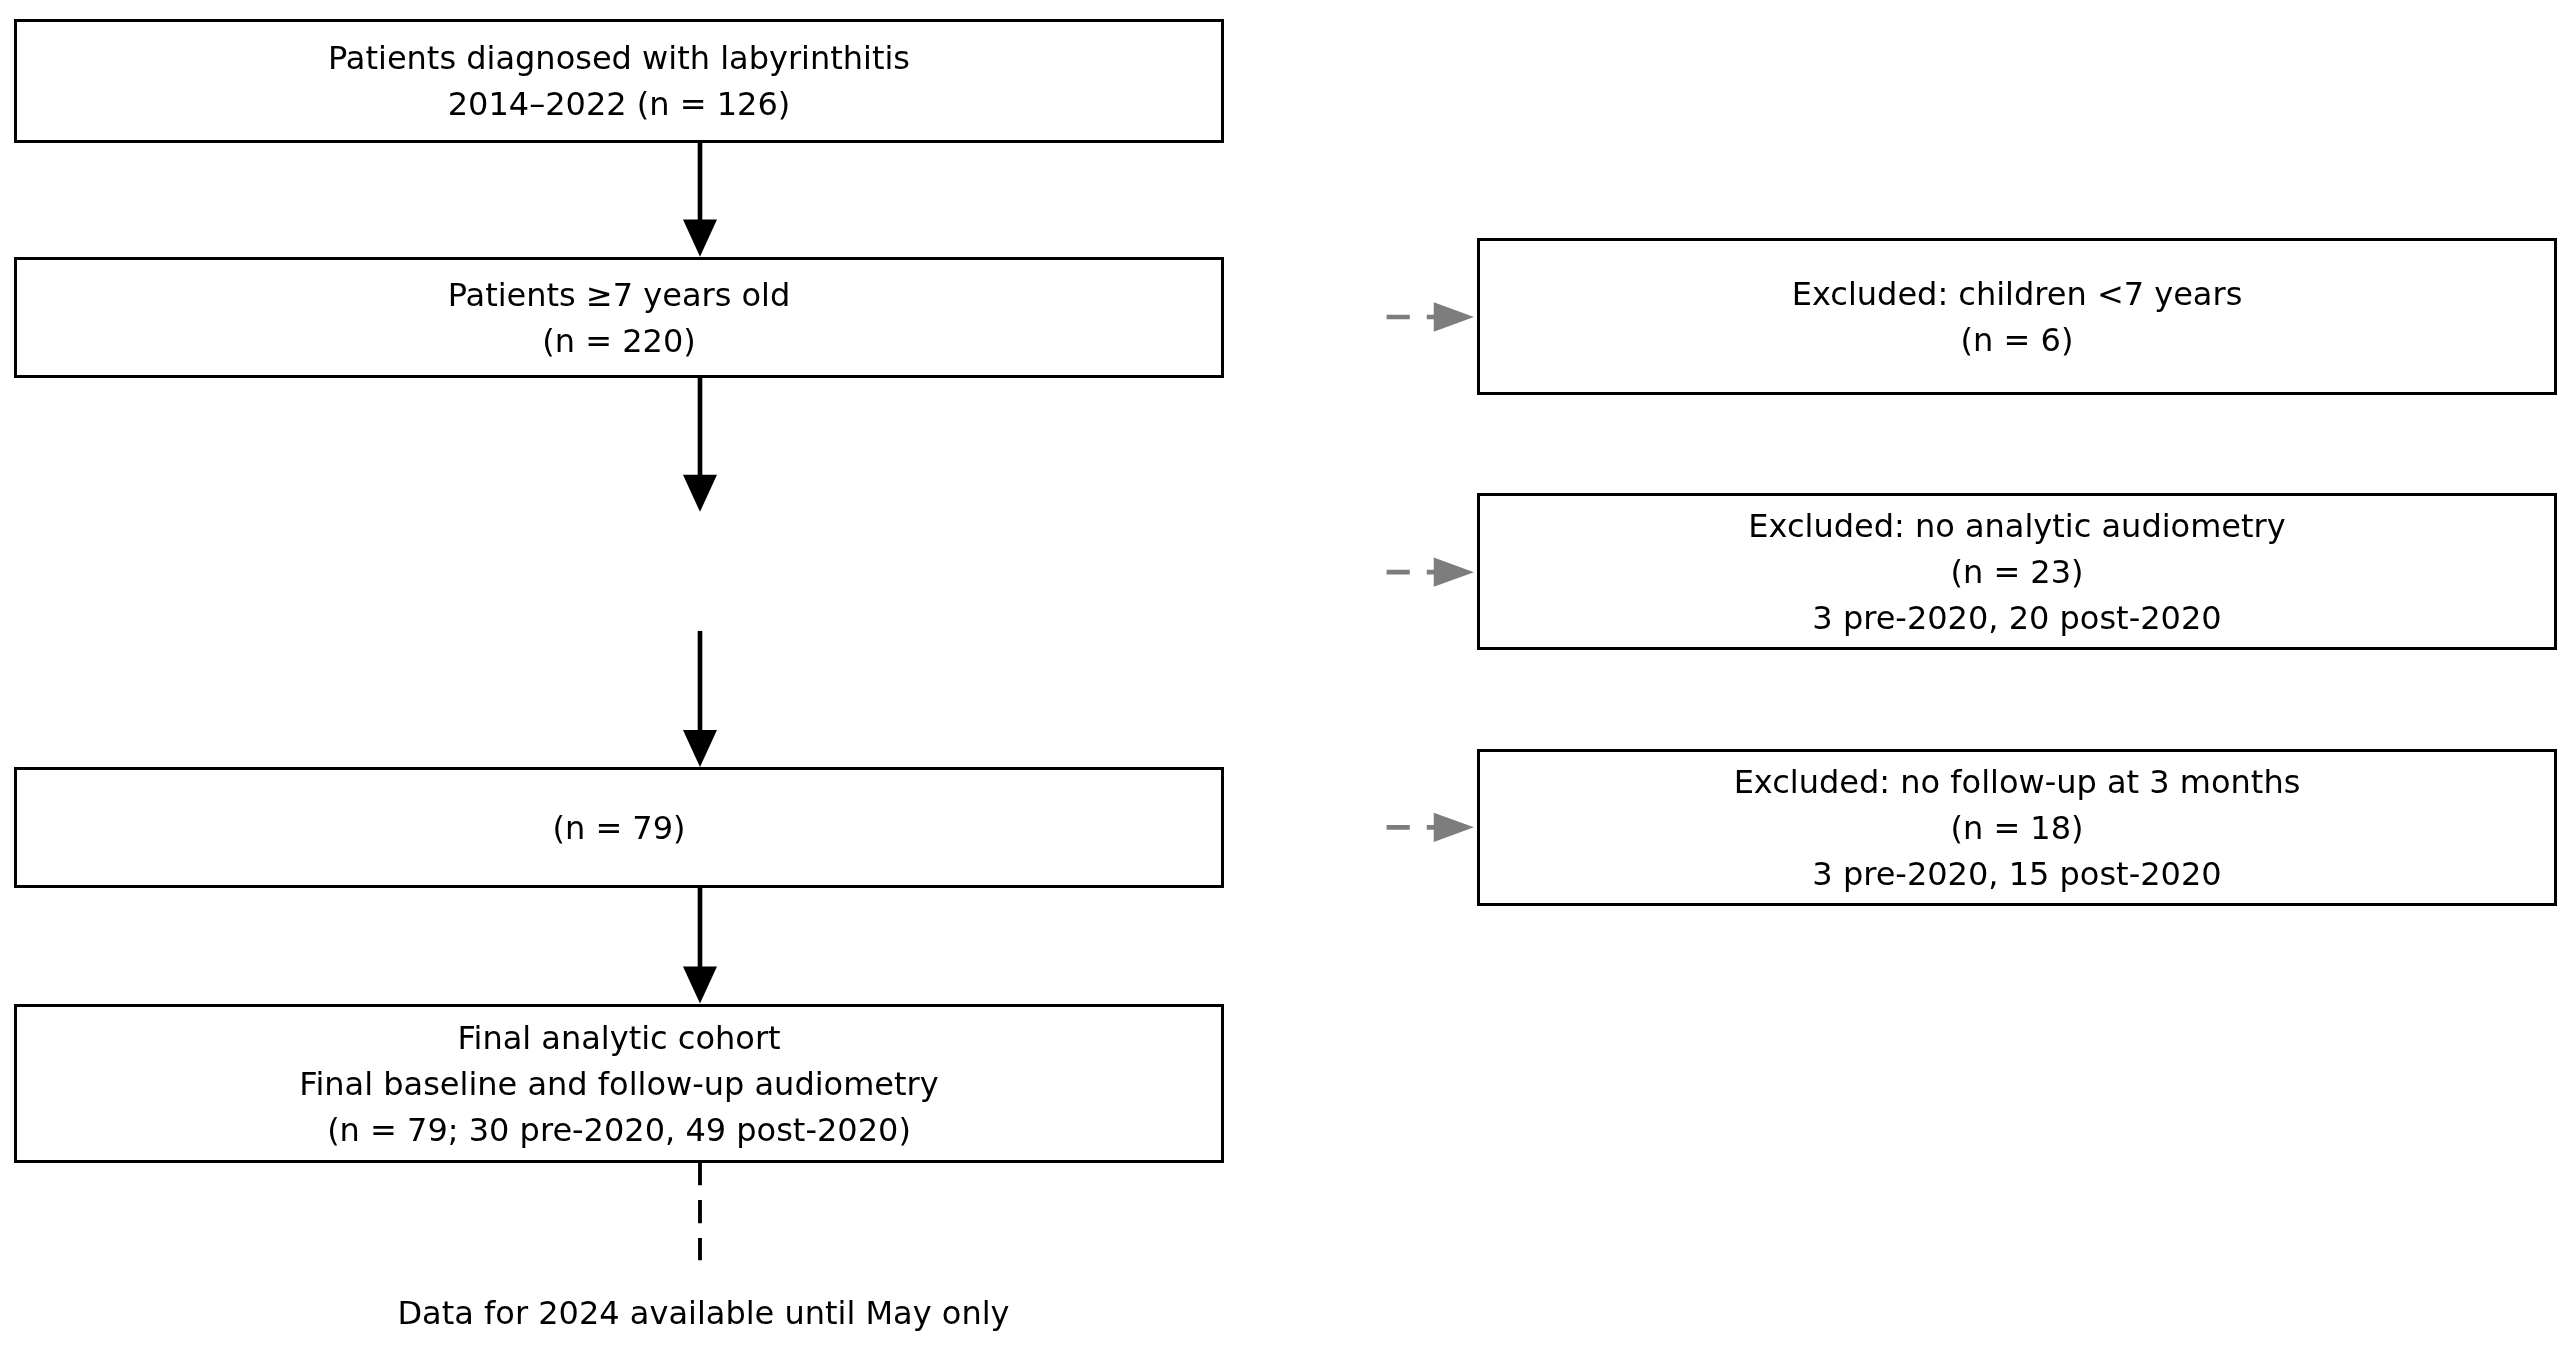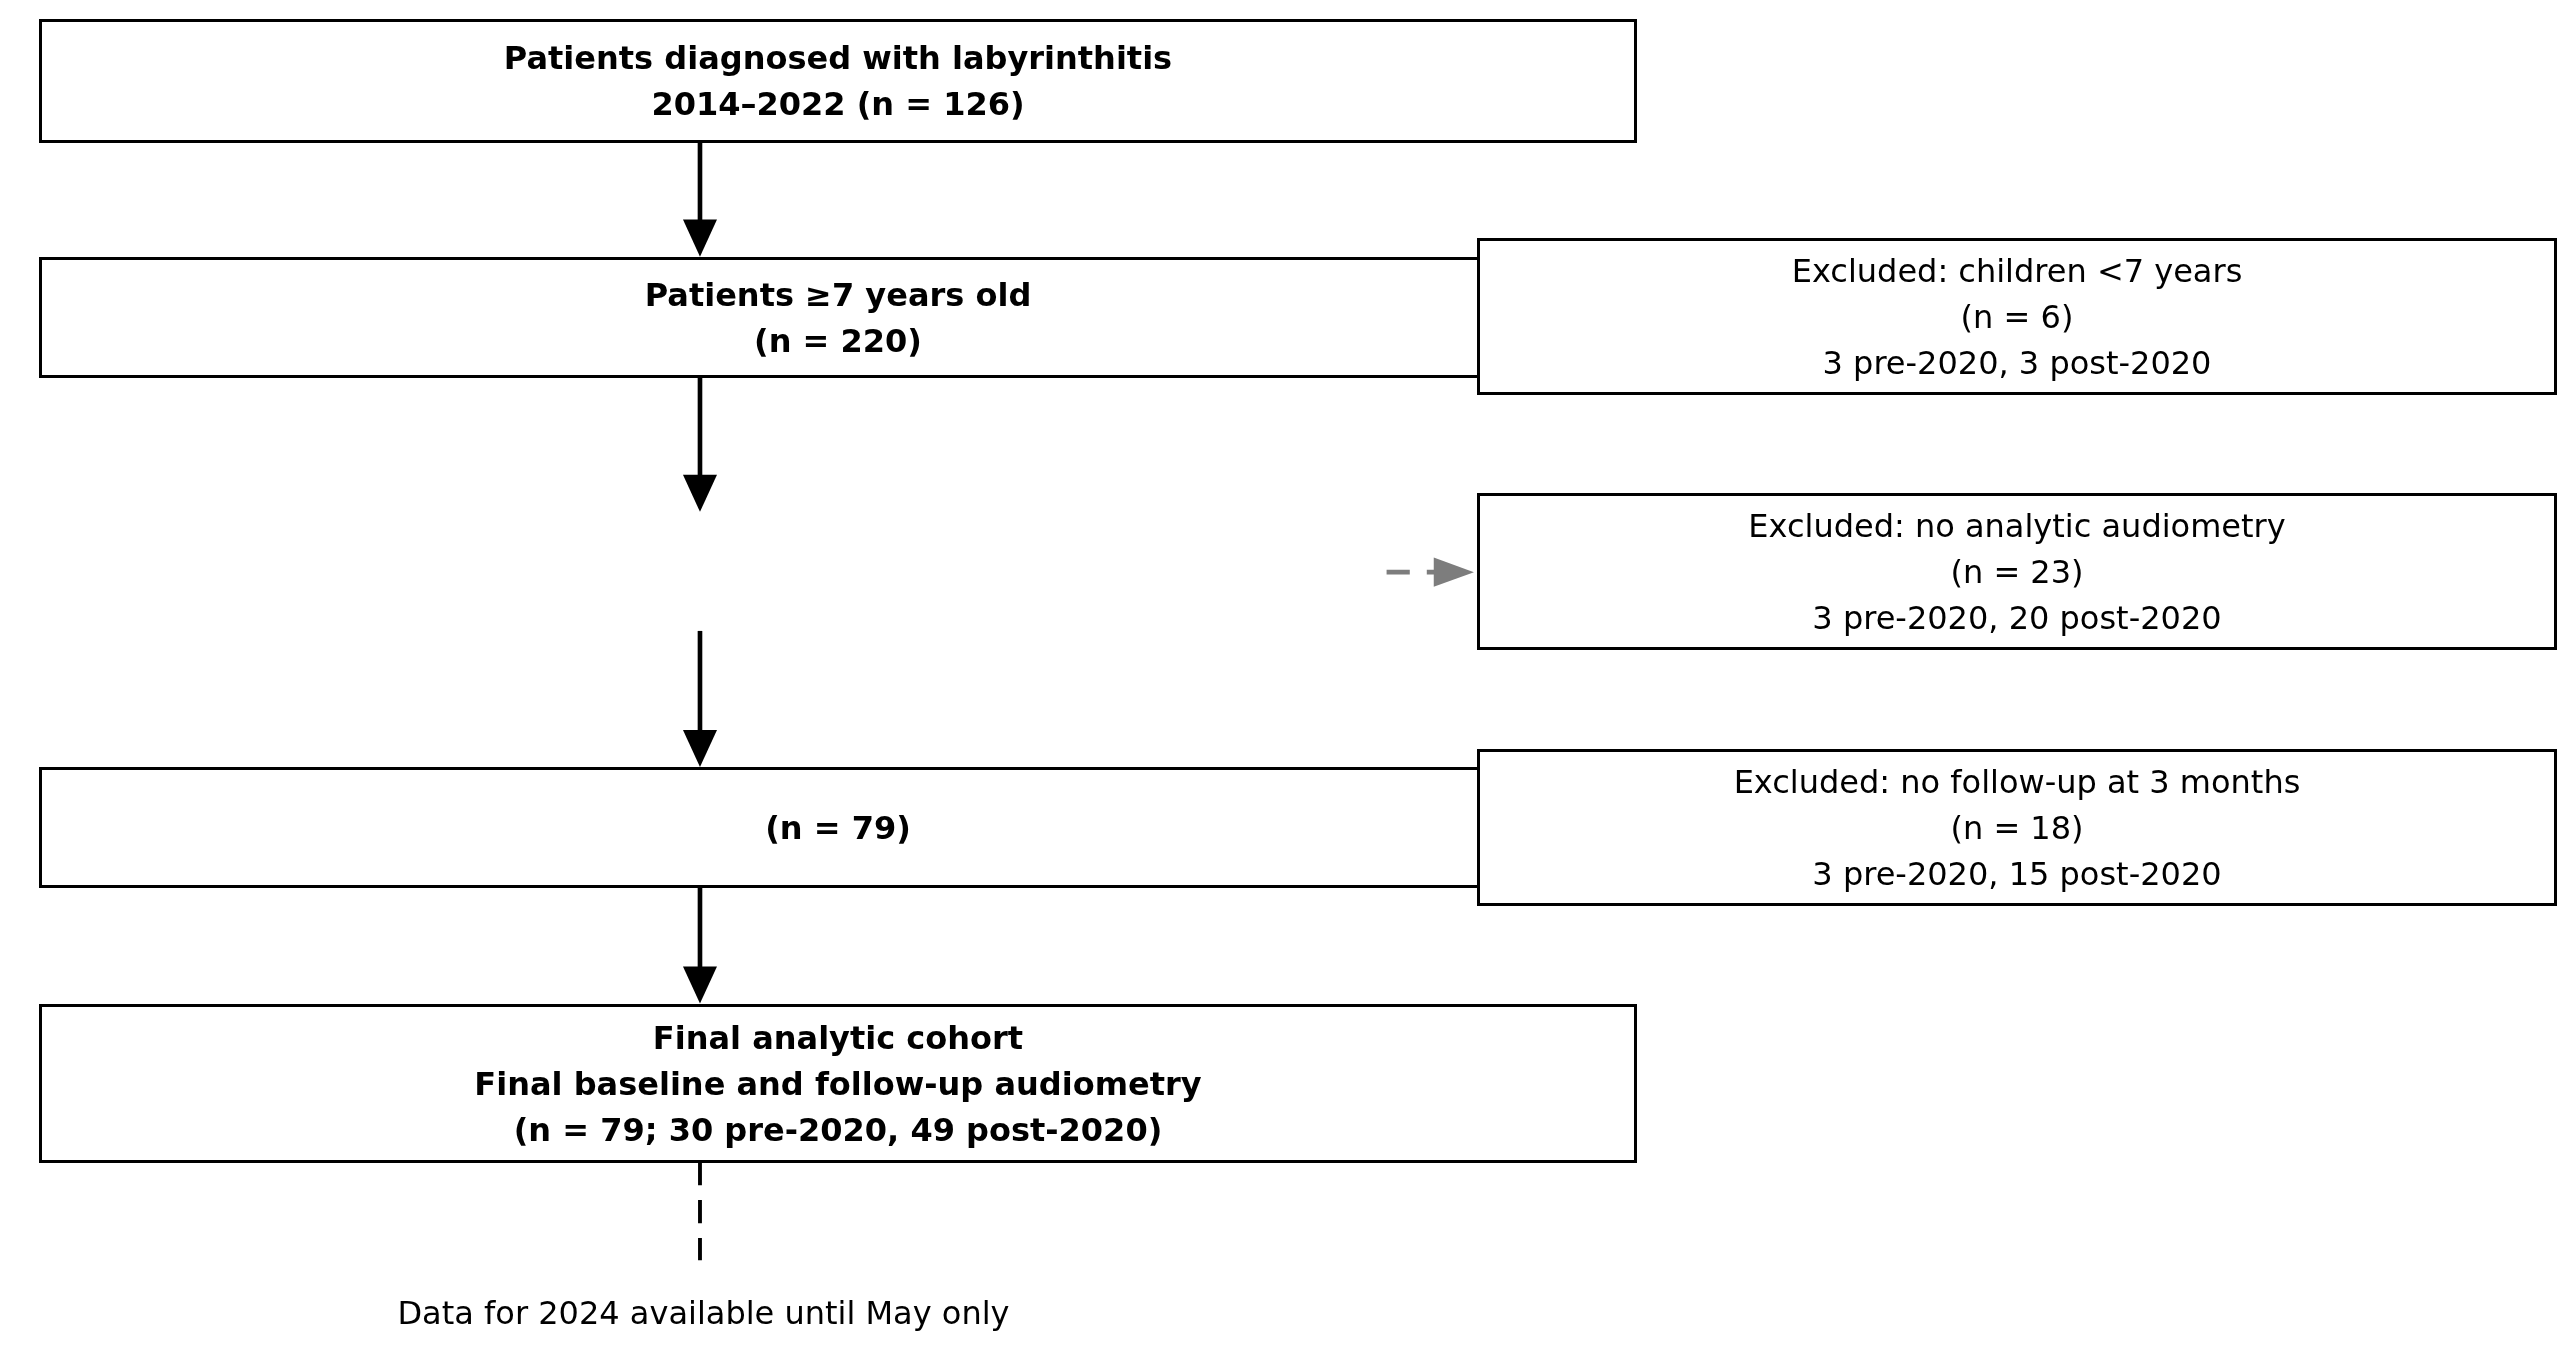--- a/index.html
+++ b/index.html
@@ -23,23 +23,22 @@
     background: #ffffff;
     display: flex;
     flex-direction: column;
     justify-content: center;
     align-items: center;
     text-align: center;
     font-size: 32px;
     line-height: 46px;
   }
   .flow-box {
-    left: 39px;
-    width: 1598px;
-    font-weight: bold;
+    left: 14px;
+    width: 1210px;
   }
   .excl-box {
     left: 1477px;
     width: 1080px;
     height: 157px;
   }
   .fb1 { top: 19.3px;   height: 124px; }
   .fb2 { top: 257px;  height: 121px; }
   .fb3 { top: 512px;  height: 121px; }
   .fb4 { top: 767px;  height: 121px; }
@@ -111,21 +110,20 @@
 
   <div class="box flow-box fb5">
     <div>Final analytic cohort</div>
     <div>Final baseline and follow-up audiometry</div>
     <div>(n = 79; 30 pre-2020, 49 post-2020)</div>
   </div>
 
   <div class="box excl-box eb1">
     <div>Excluded: children &lt;7 years</div>
     <div>(n = 6)</div>
-    <div>3 pre-2020, 3 post-2020</div>
   </div>
 
   <div class="box excl-box eb2">
     <div>Excluded: no analytic audiometry</div>
     <div>(n = 23)</div>
     <div>3 pre-2020, 20 post-2020</div>
   </div>
 
   <div class="box excl-box eb3">
     <div>Excluded: no follow-up at 3 months</div>

